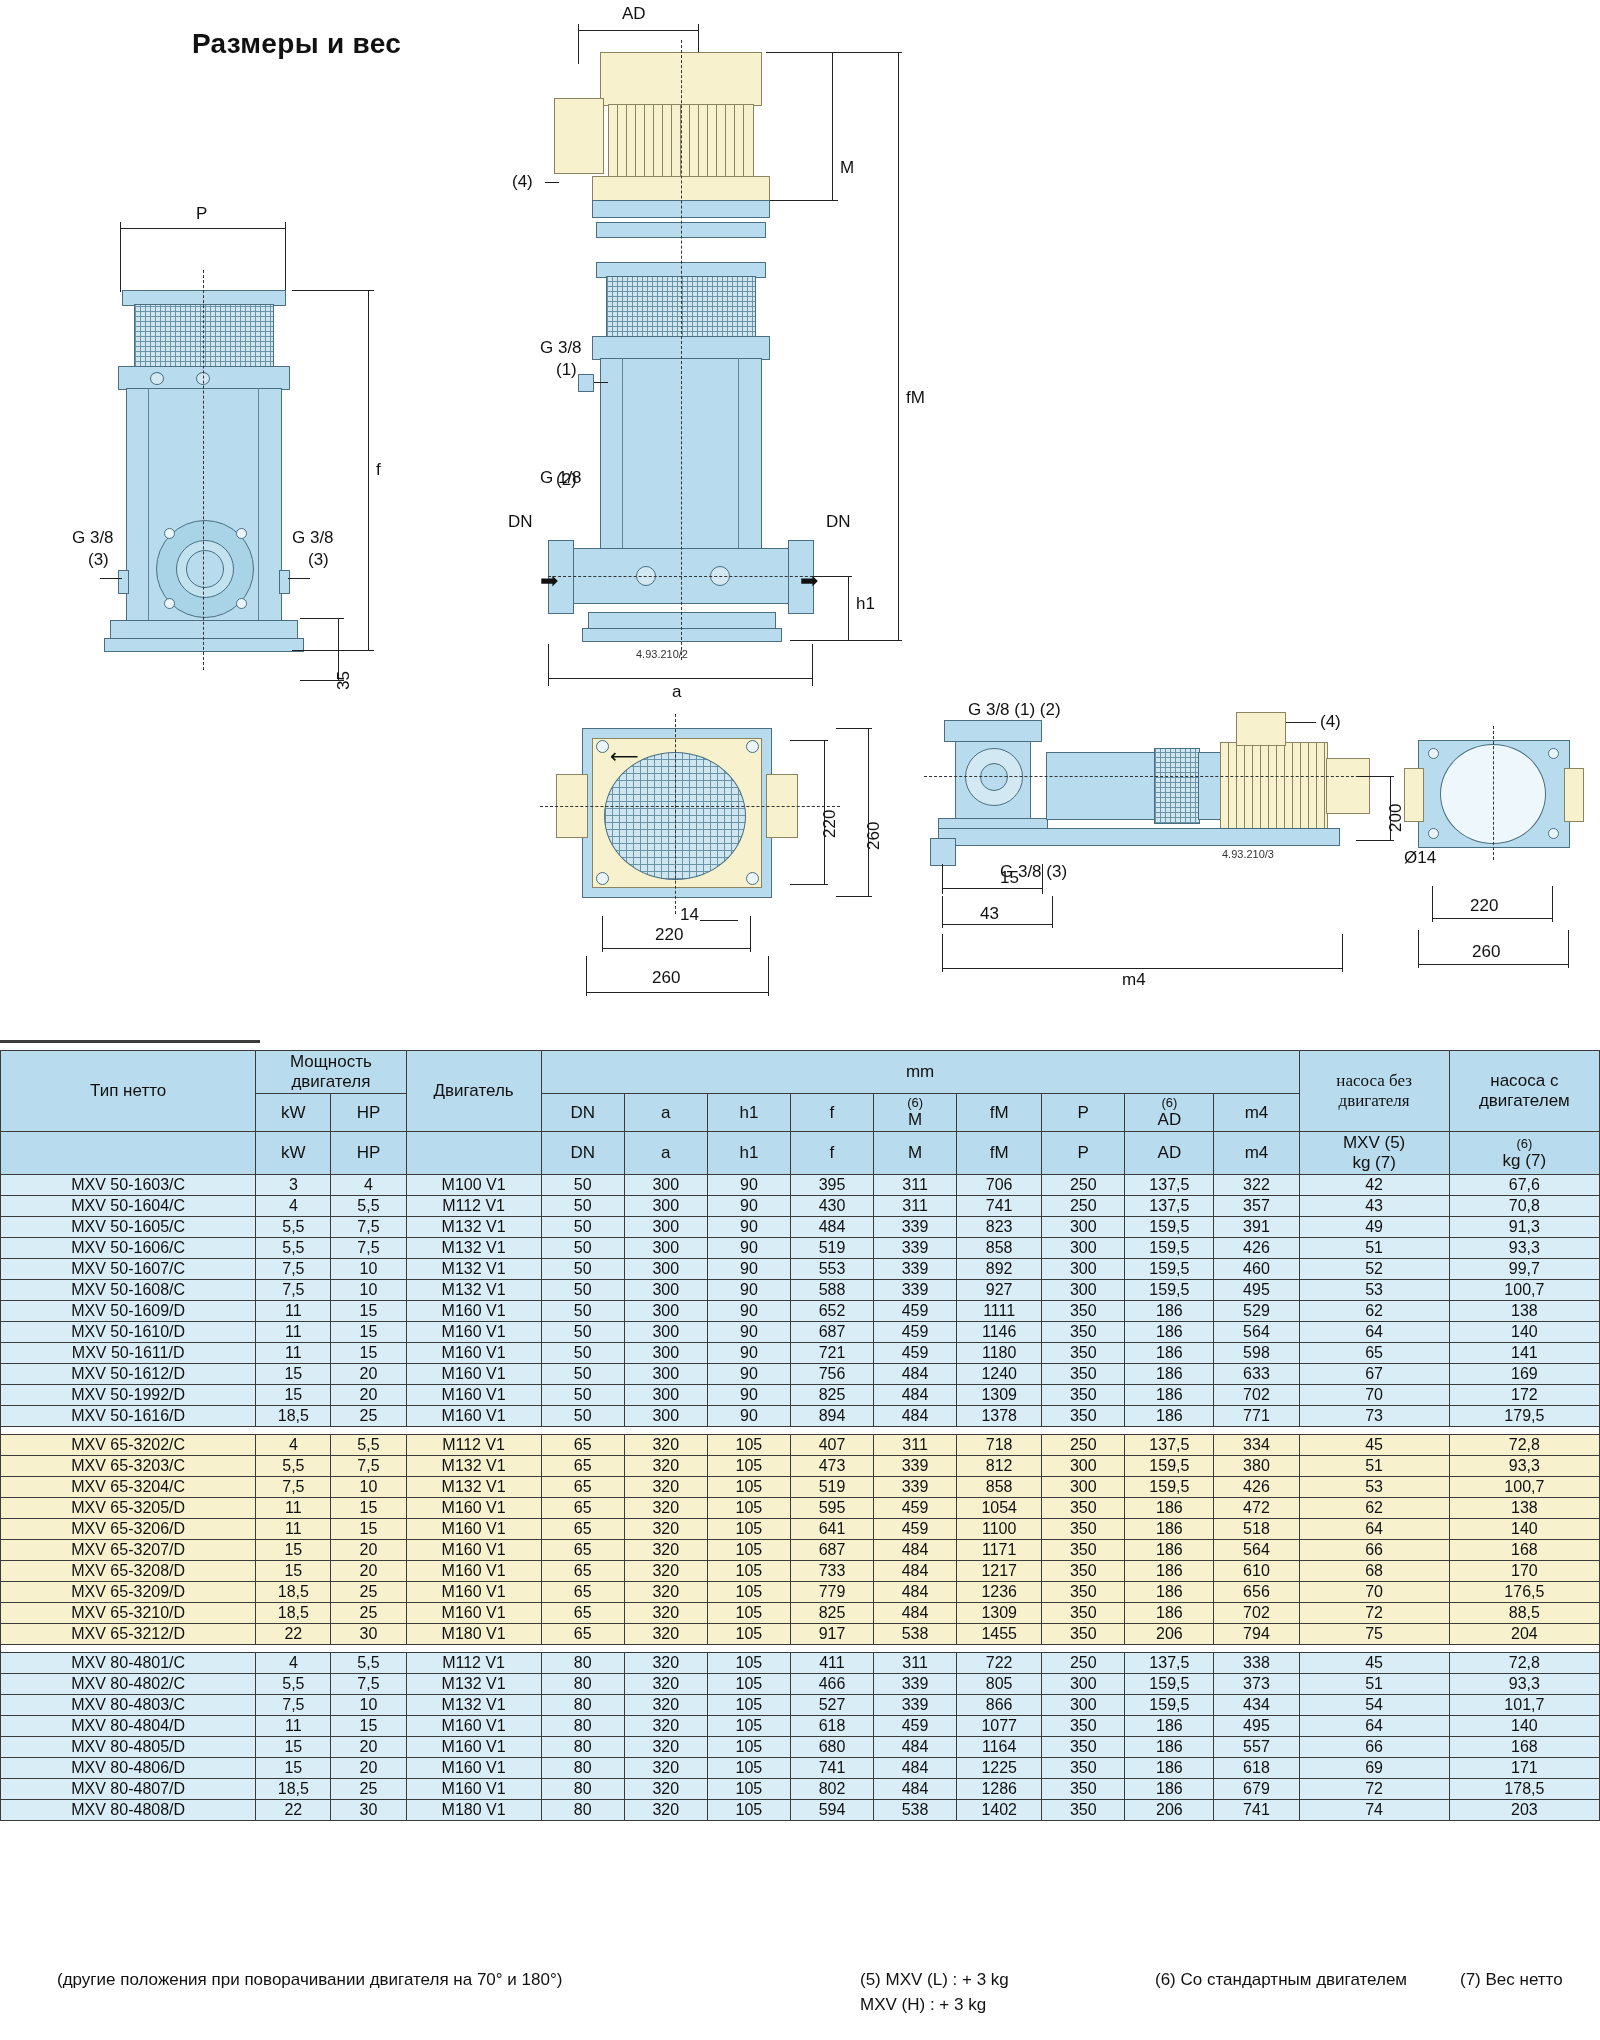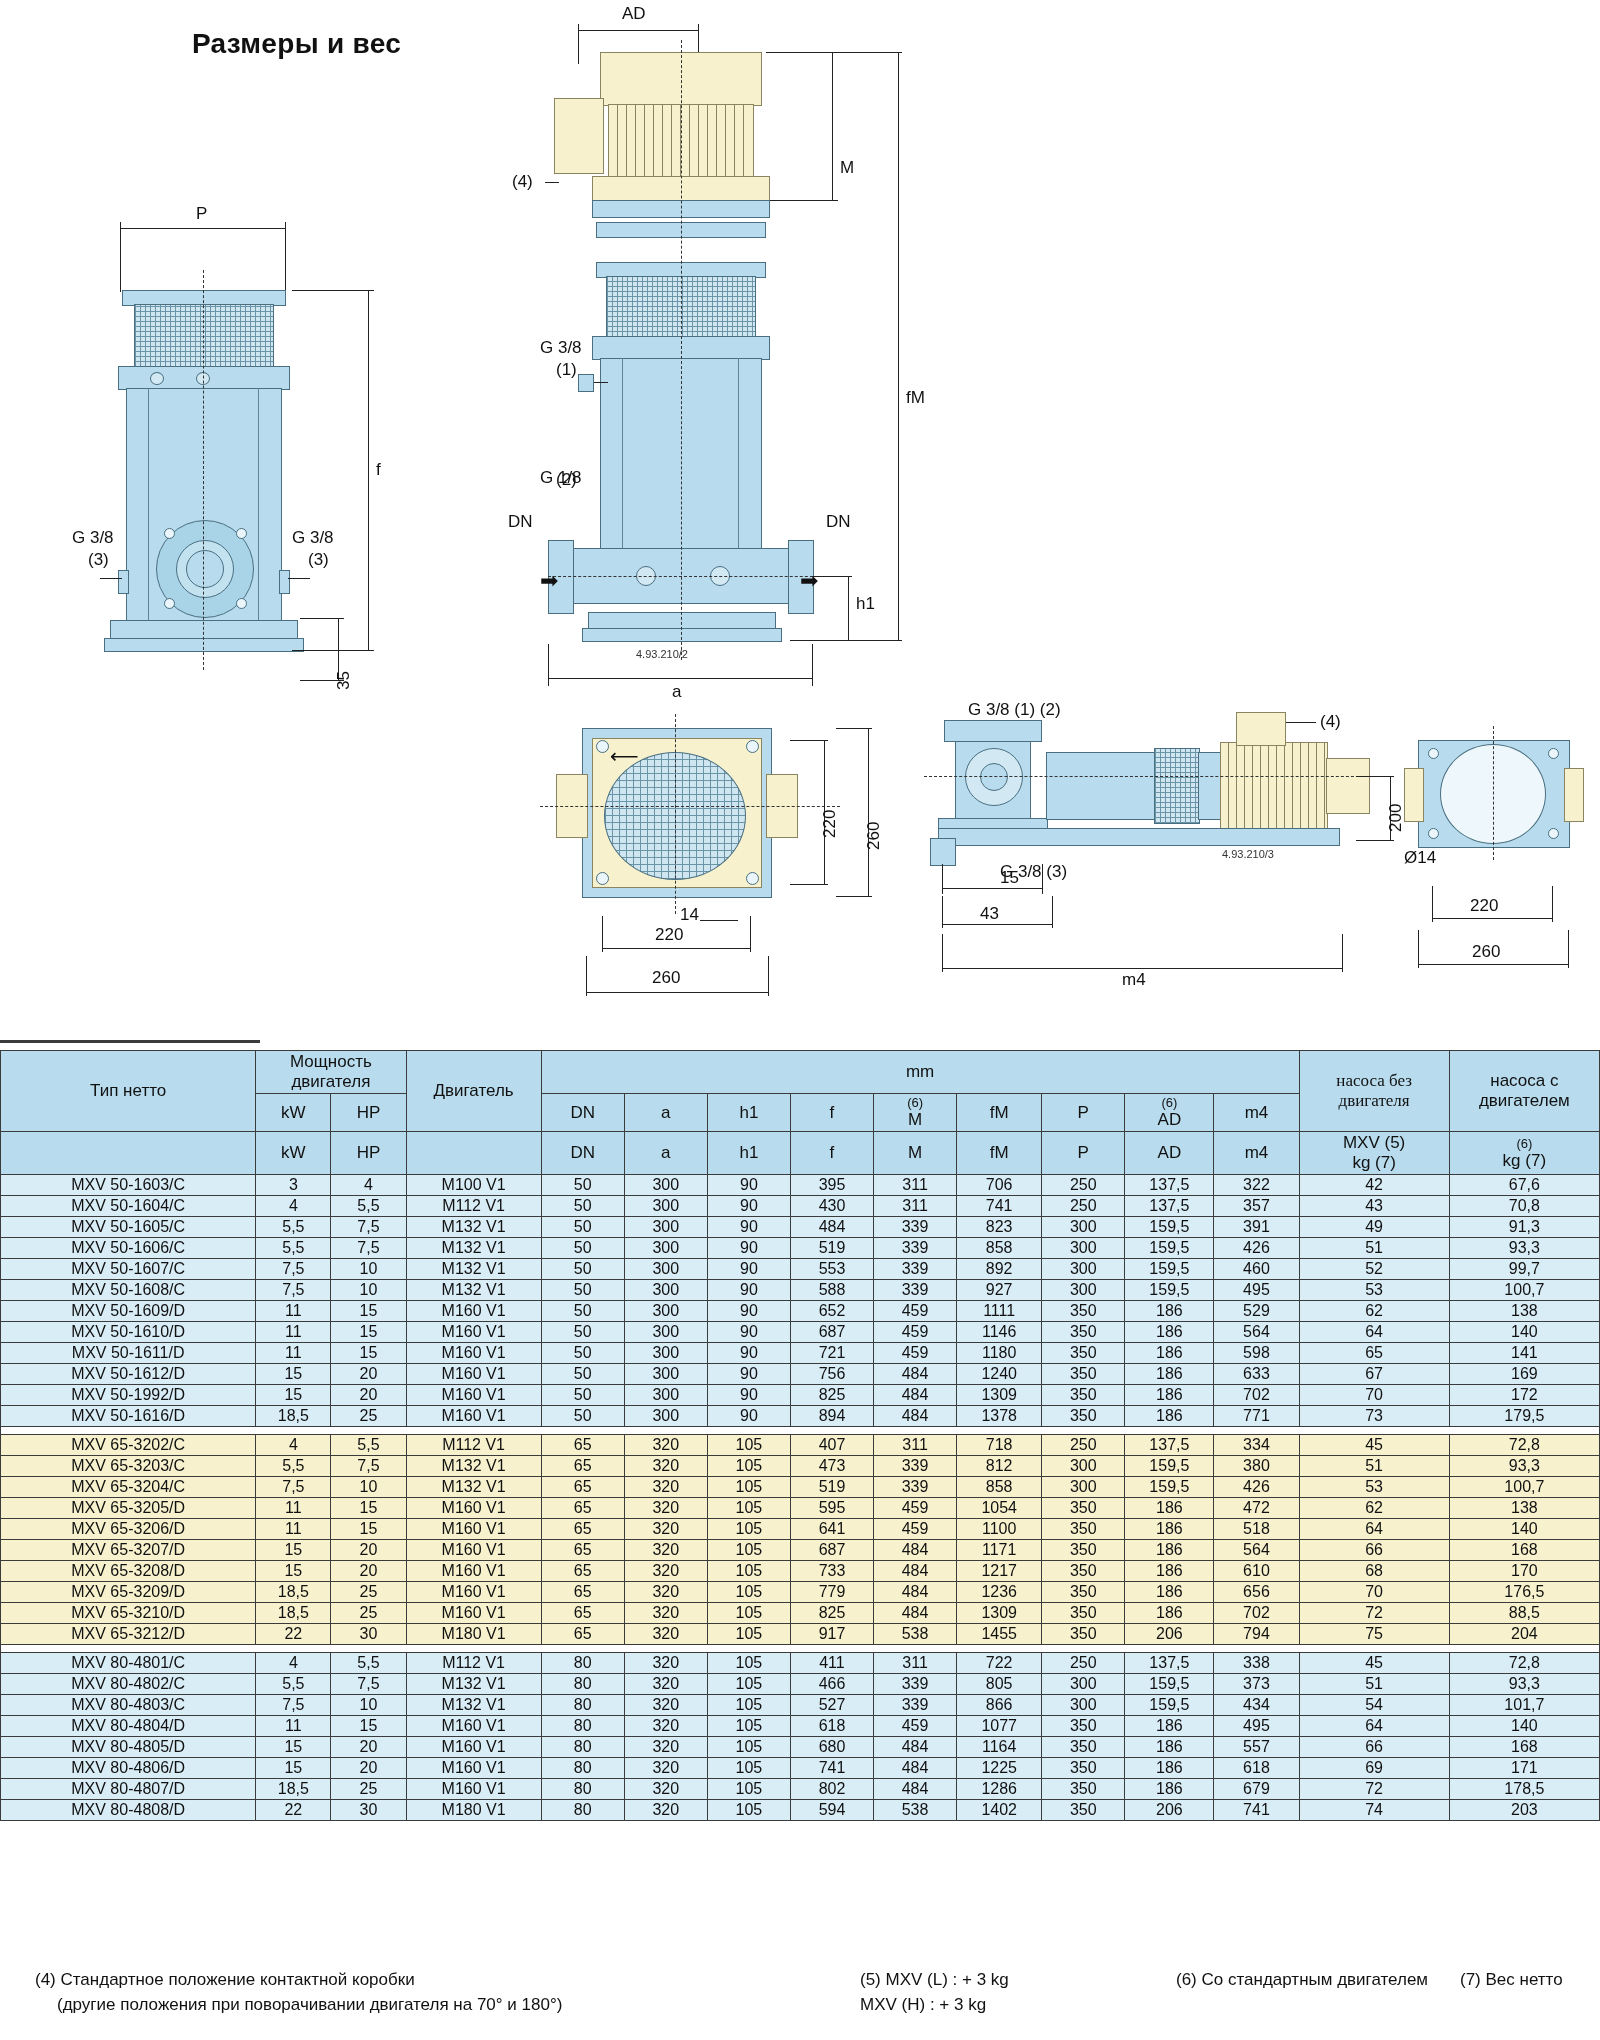--- a/index.html
+++ b/index.html
@@ -895,27 +895,26 @@
           <td>350</td>
           <td>206</td>
           <td>741</td>
           <td>74</td>
           <td>203</td>
         </tr>
       </tbody>
   </table>
 
   <div class="footnotes">
-    <div>(4) Стандартное положение контактной коробки</div>
     <div style="padding-left:22px;">(другие положения при поворачивании двигателя на 70° и 180°)</div>
   </div>
   <div class="fn-col" style="left:860px;top:1967px;">
     <div>(5) MXV (L) : + 3 kg</div>
     <div>MXV (H) : + 3 kg</div>
   </div>
-  <div class="fn-col" style="left:1155px;top:1967px;margin-left:21px;">
+  <div class="fn-col" style="left:1155px;top:1967px;">
     <div>(6) Со стандартным двигателем</div>
   </div>
   <div class="fn-col" style="left:1460px;top:1967px;">
     <div>(7) Вес нетто</div>
   </div>
 
 </div>
 
 </body></html>

